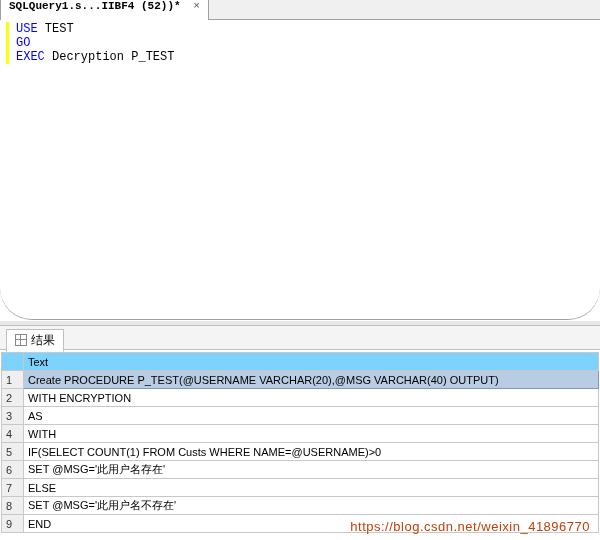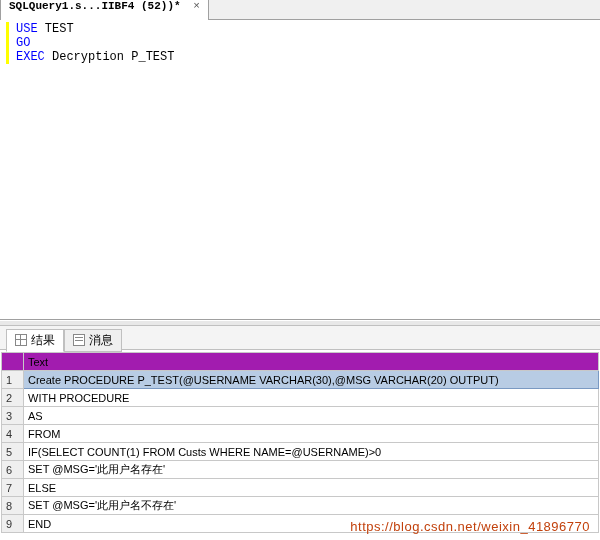--- a/index.html
+++ b/index.html
@@ -36,20 +36,21 @@
       font-weight: normal;
     }
     .editor {
       background: #fff;
       height: 300px;
       position: relative;
       font-family: "Courier New", monospace;
       font-size: 12px;
       padding: 2px 6px 2px 16px;
       border-bottom: 1px solid #a0a0a0;
+      border-radius: 32px;
     }
     .gutter-line {
       position: absolute;
       left: 6px;
       top: 2px;
       width: 3px;
       height: 42px;
       background: #ffff00;
     }
     .code-line { line-height: 14px; white-space: pre; }
@@ -126,21 +127,21 @@
       font-size: 11px;
     }
     .results-grid th, .results-grid td {
       border: 1px solid #c8c8c8;
       padding: 1px 4px;
       text-align: left;
       height: 18px;
       font-weight: normal;
     }
     .results-grid th {
-      background: #a21caf;
+      background: #7dd3fc;
     }
     .rownum {
       background: #efefef;
       text-align: center;
       width: 22px;
       color: #333;
     }
     .text-col-header {
       background: #efefef;
     }
@@ -176,49 +177,45 @@
 </div>
 
 <div class="splitter"></div>
 
 <div class="results-pane">
   <div class="results-tabs">
     <div class="rtab active">
       <span class="grid-icon"></span>
       <span>结果</span>
     </div>
-    <div class="rtab inactive">
-      <span class="msg-icon"></span>
-      <span>消息</span>
-    </div>
   </div>
 
   <table class="results-grid">
     <thead>
       <tr>
         <th class="rownum"></th>
         <th class="text-col-header">Text</th>
       </tr>
     </thead>
     <tbody>
       <tr class="selected">
           <td class="rownum">1</td>
-          <td class="cell">Create PROCEDURE P_TEST(@USERNAME VARCHAR(30),@MSG VARCHAR(20) OUTPUT)</td>
+          <td class="cell">Create PROCEDURE P_TEST(@USERNAME VARCHAR(20),@MSG VARCHAR(40) OUTPUT)</td>
         </tr>
       <tr>
           <td class="rownum">2</td>
-          <td class="cell">WITH PROCEDURE</td>
+          <td class="cell">WITH ENCRYPTION</td>
         </tr>
       <tr>
           <td class="rownum">3</td>
           <td class="cell">AS</td>
         </tr>
       <tr>
           <td class="rownum">4</td>
-          <td class="cell">FROM</td>
+          <td class="cell">WITH</td>
         </tr>
       <tr>
           <td class="rownum">5</td>
           <td class="cell">  IF(SELECT COUNT(1) FROM Custs WHERE NAME=@USERNAME)&gt;0</td>
         </tr>
       <tr>
           <td class="rownum">6</td>
           <td class="cell">    SET @MSG='此用户名存在'</td>
         </tr>
       <tr>

